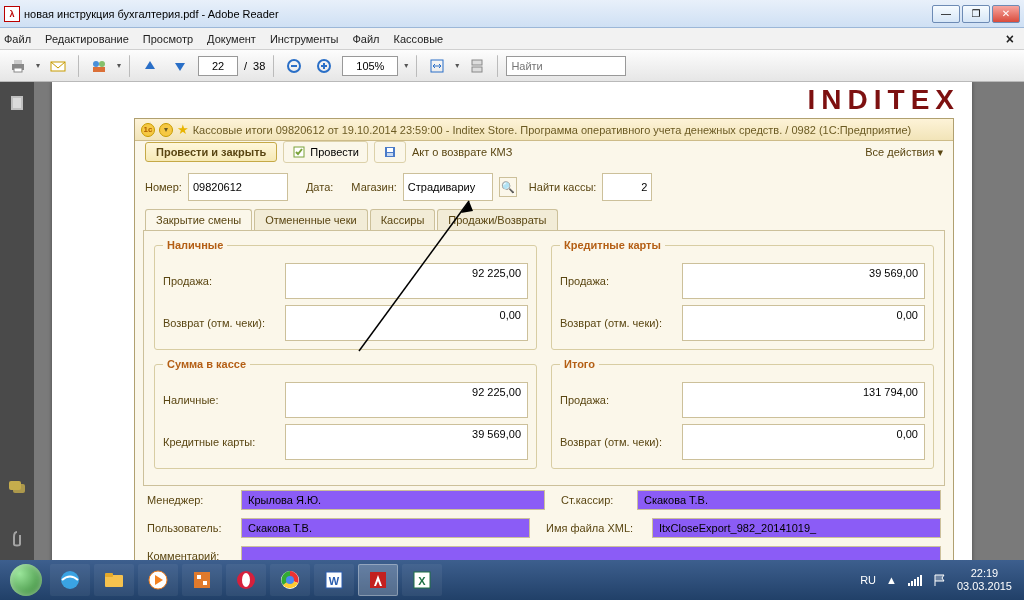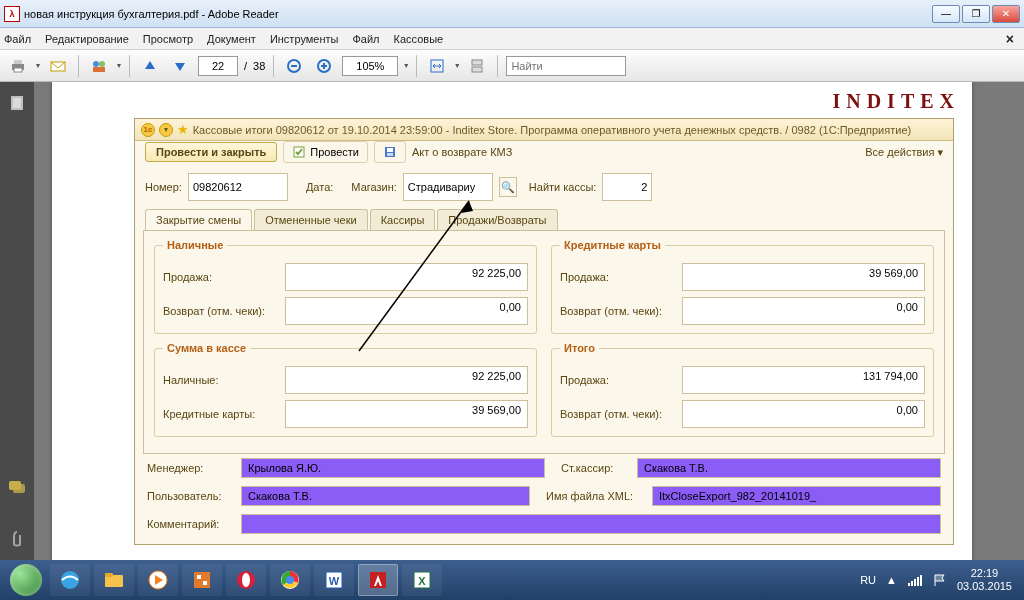--- a/index.html
+++ b/index.html
@@ -23,42 +23,42 @@
   .tbtn.sep { border:none; width:1px; height:22px; background:#bbb; margin:0 2px; }
   .page-input { width:40px; height:20px; border:1px solid #999; text-align:center;}
   .find-input { width:120px; height:20px; border:1px solid #999; padding:0 4px; color:#888;}
   .reader-toolbar .dd { font-size:8px; color:#555; }
 
   .reader-sidebar { position:absolute; left:0; top:82px; width:34px; bottom:40px; background:#4a4a4a; display:flex; flex-direction:column; align-items:center; padding-top:12px; gap:22px; }
   .side-icon { width:18px; height:18px; opacity:.8; }
 
   .doc-area { position:absolute; left:34px; right:0; top:82px; bottom:40px; background:#7a7a7a; overflow:hidden; }
   .page { position:absolute; left:18px; top:0; width:920px; height:600px; background:#fff; box-shadow:0 0 4px rgba(0,0,0,.4); }
-  .logo { position:absolute; right:12px; top:8px; color:#7d1010; font-weight:bold; letter-spacing:6px; font-size:20px;font-family:Liberation Serif, serif; }
+  .logo { position:absolute; right:12px; top:2px; color:#7d1010; font-weight:bold; letter-spacing:6px; font-size:28px; }
 
   .c1-window { position:absolute; left:82px; top:36px; width:820px; border:1px solid #b0a070; background:#fbf7ea; font-size:11px; }
   .c1-title { height:22px; background:linear-gradient(#fdf3d8,#f2e4b8); border-bottom:1px solid #cdbb88; display:flex; align-items:center; padding:0 6px; gap:4px; color:#6b5a22; }
   .c1-heading { color:#b45f15; font-weight:bold; font-size:15px; padding:8px 10px 4px; }
   .c1-actions { display:flex; align-items:center; gap:6px; padding:0 10px 8px; }
   .c1-btn-main { border:1px solid #c5a947; background:linear-gradient(#fff7db,#f6e9b5); padding:3px 10px; font-weight:bold; color:#5a4612; border-radius:3px; }
   .c1-btn { border:1px solid #dcd1aa; background:#fbf7ea; padding:3px 8px; border-radius:3px; display:flex; align-items:center; gap:4px; }
   .c1-actions .all { margin-left:auto; color:#5a4612; }
   .c1-formrow { display:flex; align-items:center; gap:6px; padding:2px 10px; }
   .c1-formrow label { color:#5a4612; }
   .c1-input { border:1px solid #ccc09a; background:#fff; height:28px; padding:0 4px; }
   .tabs { display:flex; padding:6px 10px 0; gap:2px; }
   .tab { border:1px solid #ccc09a; border-bottom:none; background:#f2ecd7; padding:4px 10px; color:#5a4612; border-radius:3px 3px 0 0; }
   .tab.active { background:#fbf7ea; font-weight:normal; }
   .tab-body { border:1px solid #ccc09a; margin:0 8px; padding:8px; background:#fbf7ea; }
   .groups-row { display:flex; gap:10px; margin-bottom:8px; }
   fieldset { border:1px solid #d8cda3; border-radius:3px; flex:1; padding:6px 8px 8px; }
   legend { color:#b45f15; font-weight:bold; padding:0 4px; }
   .kv { display:flex; align-items:center; margin-top:6px; }
   .kv label { color:#5a4612; width:122px; }
-  .kv .val { flex:1; border:1px solid #ccc09a; background:#fff; height:28px; padding:0 6px; text-align:right; line-height:18px; }
+  .kv .val { flex:1; border:1px solid #ccc09a; background:#fff; height:36px; padding:0 6px; text-align:right; line-height:18px; }
   .bottom-row { display:flex; align-items:center; gap:6px; padding:4px 12px; }
   .bottom-row label { color:#5a4612; width:88px; }
   .bottom-row .fld { flex:1; border:1px solid #ccc09a; background:#8b5cf6; height:20px; padding:0 6px; line-height:18px; }
   .arrow { position:absolute; left:204px; top:72px; pointer-events:none; }
 
   
   .taskbar { position:absolute; left:0; right:0; bottom:0; height:40px; background:linear-gradient(#3d5f8e,#214068); display:flex; align-items:center; padding:0 6px; gap:4px; }
   .start-orb { width:40px; height:40px; display:flex; align-items:center; justify-content:center; }
   .start-orb .orb { width:32px; height:32px; border-radius:50%; background:radial-gradient(circle at 30% 30%, #9be69b, #2a7a2a); box-shadow:0 0 6px rgba(255,255,255,.5) inset; }
   .task-ico { width:40px; height:32px; border-radius:2px; display:flex; align-items:center; justify-content:center; background:rgba(255,255,255,.06); }

